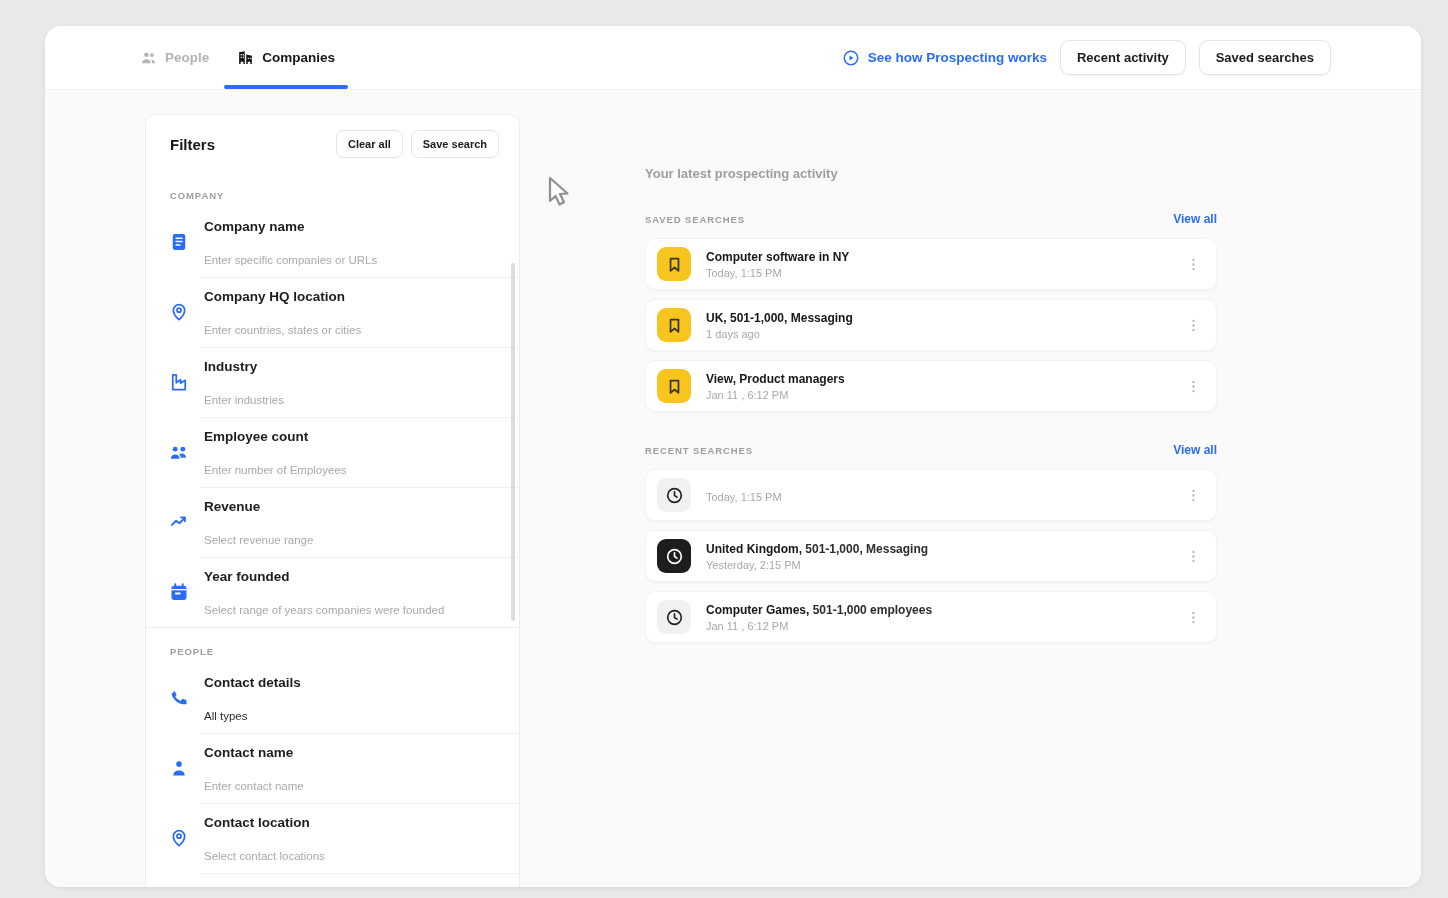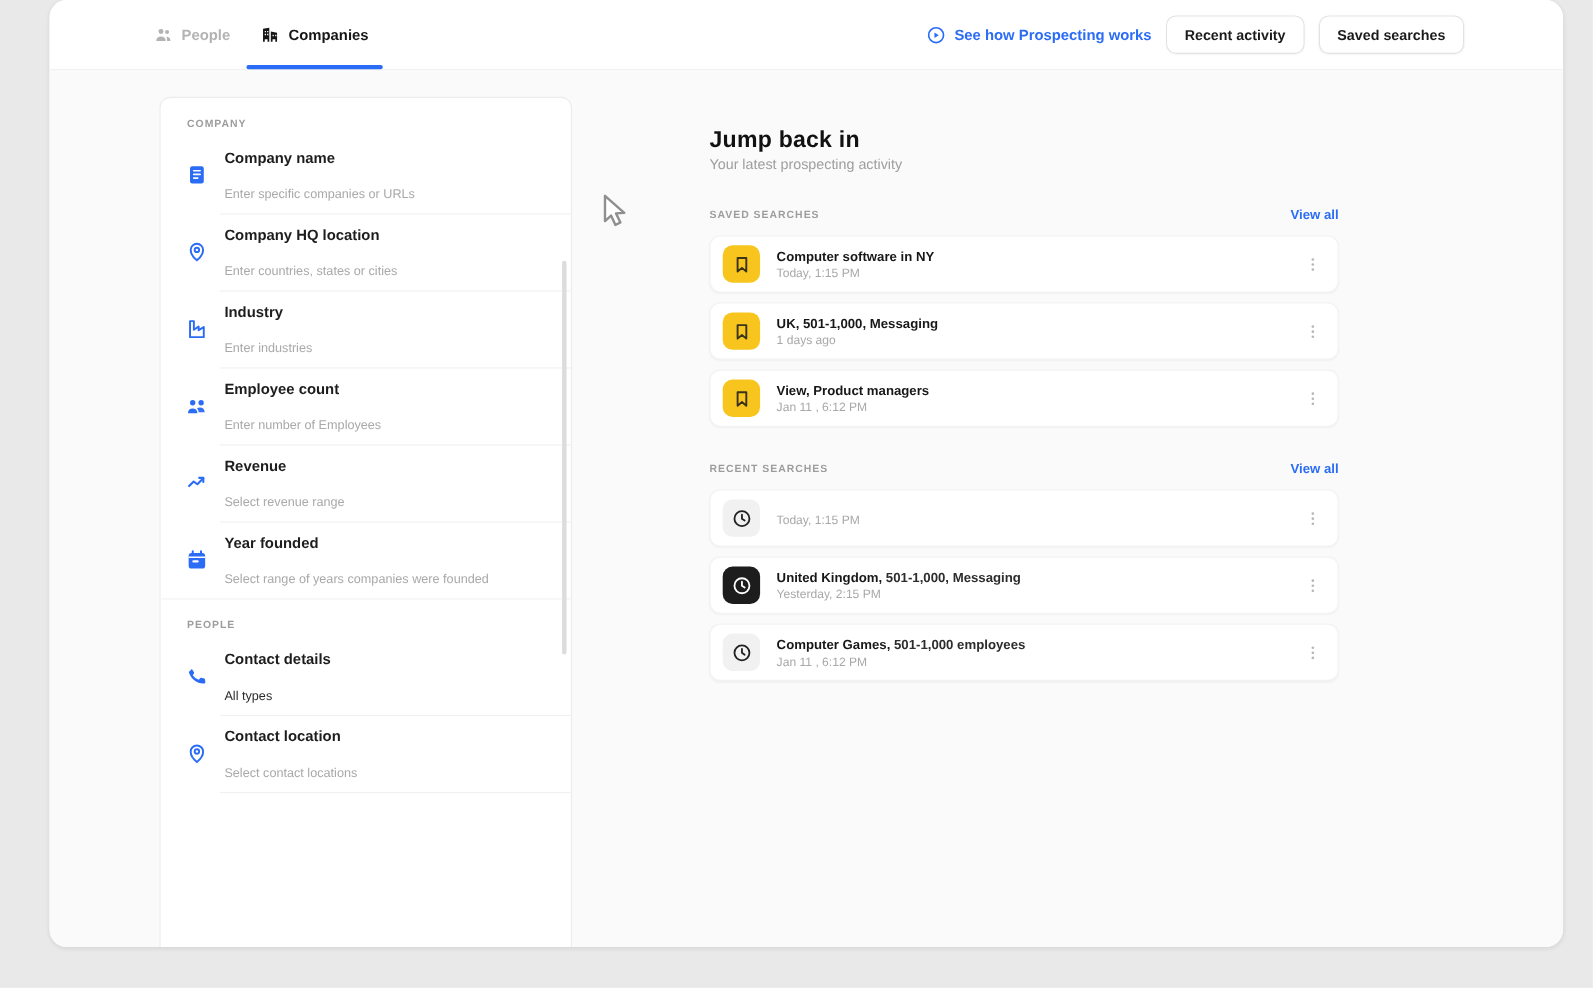--- a/index.html
+++ b/index.html
@@ -5,21 +5,21 @@
   * { box-sizing: border-box; margin: 0; padding: 0; }
   html,body { width:1448px; height:898px; }
   body {
     position: relative;
     background: #e9e9e9;
     font-family: "Liberation Sans", sans-serif;
     overflow: hidden;
     color: #1e1e1e;
   }
   .card {
-    position: absolute; left: 45px; top: 0;
+    position: absolute; left: 45px; top: 26px;
     width: 1376px; height: 861px;
     background: #fff; border-radius: 16px;
     box-shadow: 0 1px 4px rgba(0,0,0,.08);
     overflow: hidden;
   }
   
   .top-bar { position: relative; height: 64px; background:#fff; border-bottom:1px solid #ededed; }
   .tabs { position:absolute; left:95px; top:0; height:100%; display:flex; gap:28px; }
   .tab { display:flex; align-items:center; gap:8px; font-size:13.5px; font-weight:700; color:#b3b3b3; position:relative; cursor:pointer; }
   .tab .t-icon { width:17px; height:17px; display:inline-flex; }
@@ -62,21 +62,21 @@
   .f-icon { width:20px; height:20px; color:var(--accent); flex:none; display:flex; }
   .f-icon svg { width:100%; height:100%; }
   .f-text { min-width:0; }
   .f-title { font-size:13.5px; font-weight:700; color:#1d1d1d; }
   .f-sub { font-size:11.5px; color:#a9a9a9; margin-top:20px; }
   .f-sub.dark { color:#2b2b2b; }
   .scroll-thumb { position:absolute; right:4px; top:148px; width:4px; height:358px; border-radius:2px; background:#dcdcdc; }
   
   .main-col { position:absolute; left:600px; top:0; width:572px; padding-top:51px; }
   .main-title { font-size:21px; font-weight:800; color:#111; letter-spacing:.2px; }
-  .main-subtitle { font-size:13px; color:#9e9e9e; margin-top:2px; }
+  .main-subtitle { font-size:13px; color:#9e9e9e; margin-top:24px;font-weight:bold; }
   .list-head { margin-top:31px; display:flex; align-items:center; justify-content:space-between; }
   .list-label { font-size:9.5px; font-weight:700; color:#9d9d9d; letter-spacing:.9px; }
   .view-all { font-size:12px; font-weight:700; color:var(--accent); cursor:pointer; }
   .rows { margin-top:12px; }
   .search-row {
     height:52px; background:#fff; border-radius:10px; margin-bottom:9px;
     display:flex; align-items:center; gap:15px; padding:0 14px 0 11px;
     box-shadow:0 1px 2px rgba(0,0,0,.04); border:1px solid #f3f3f3; cursor:pointer;
   }
   .row-tile { width:34px; height:34px; border-radius:9px; flex:none; display:flex; align-items:center; justify-content:center; }
@@ -132,20 +132,25 @@
         <span>See how Prospecting works</span>
       </span>
       <button class="pill-btn">Recent activity</button>
       <button class="pill-btn">Saved searches</button>
     </div>
   </div>
 
   <div class="content">
 
     <div class="filters-panel">
+      <div class="filters-header">
+        <span class="filters-title">Filters</span>
+        <button class="small-btn">Clear all</button>
+        <button class="small-btn">Save search</button>
+      </div>
       <div>
   <div class="filter-section">
     <div class="section-label">COMPANY</div>
     <div class="section-items">
   <div class="filter-item">
     <span class="f-icon">
                   <svg viewBox="0 0 24 24">
                     <rect x="4.5" y="2.5" width="15" height="19" rx="2.5" fill="currentColor"></rect>
                     <path d="M8.5 7.5h7M8.5 11.5h7M8.5 15.5h4.5" stroke="#fff" stroke-width="1.8" stroke-linecap="round"></path>
                   </svg>
@@ -234,20 +239,32 @@
                   <svg viewBox="0 0 24 24" fill="currentColor">
                     <path d="M7 3.2c.5 0 1 .3 1.2.8l1.3 2.9c.2.5.1 1.1-.3 1.5L7.7 9.9a12.6 12.6 0 005.9 5.9l1.5-1.5c.4-.4 1-.5 1.5-.3l2.9 1.3c.5.2.8.7.8 1.2v2.6c0 .9-.7 1.6-1.6 1.5C11 19.8 5.7 14.5 4 6.8c-.2-.9.5-1.7 1.4-1.7z" transform="rotate(-8 12 12)"></path>
                   </svg>
                 </span>
     <span class="f-text">
       <div class="f-title">Contact details</div>
       <div class="f-sub dark">All types</div>
     </span>
   </div>
 
+  <div class="filter-item">
+    <span class="f-icon">
+                  <svg viewBox="0 0 24 24" fill="currentColor">
+                    <circle cx="12" cy="7.3" r="3.4"></circle>
+                    <path d="M5.2 20.5c0-3.6 3-5.6 6.8-5.6s6.8 2 6.8 5.6v.5H5.2z"></path>
+                  </svg>
+                </span>
+    <span class="f-text">
+      <div class="f-title">Contact name</div>
+      <div class="f-sub">Enter contact name</div>
+    </span>
+  </div>
 
   <div class="filter-item">
     <span class="f-icon">
                   <svg viewBox="0 0 24 24" fill="none" stroke="currentColor" stroke-width="2.1">
                     <path d="M12 21.2S5.2 15.7 5.2 10a6.8 6.8 0 1113.6 0c0 5.7-6.8 11.2-6.8 11.2z"></path>
                     <circle cx="12" cy="9.8" r="2.4"></circle>
                   </svg>
                 </span>
     <span class="f-text">
       <div class="f-title">Contact location</div>
@@ -259,21 +276,20 @@
     
     
   </div>
 </div>
   </div>
 </div>
       <div class="scroll-thumb"></div>
     </div>
 
     <div class="main-col">
-      <div class="main-title">Jump back in</div>
       <div class="main-subtitle">Your latest prospecting activity</div>
 
       <div class="list-head">
         <span class="list-label">SAVED SEARCHES</span>
         <span class="view-all">View all</span>
       </div>
       <div class="rows">
   <div class="search-row">
     <span class="row-tile tile-saved">
               <svg viewBox="0 0 24 24" fill="none" stroke="currentColor" stroke-width="2.2" stroke-linejoin="round">

